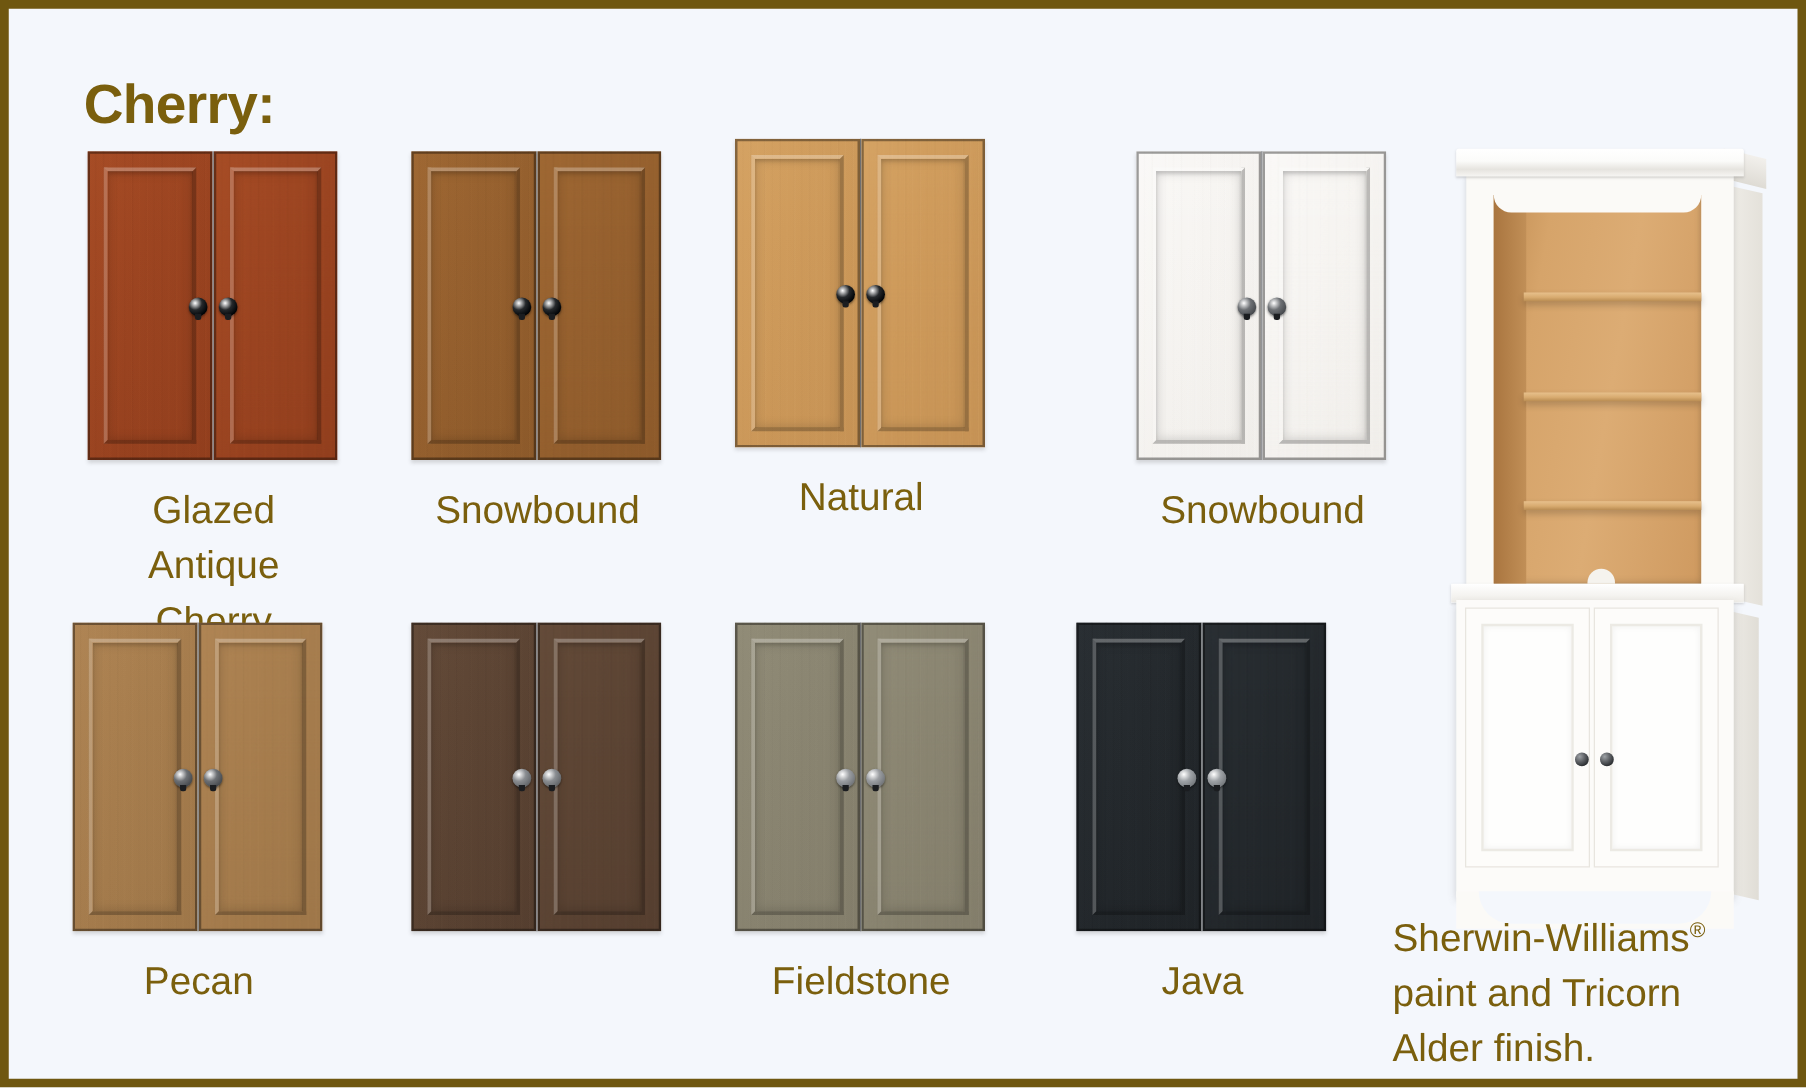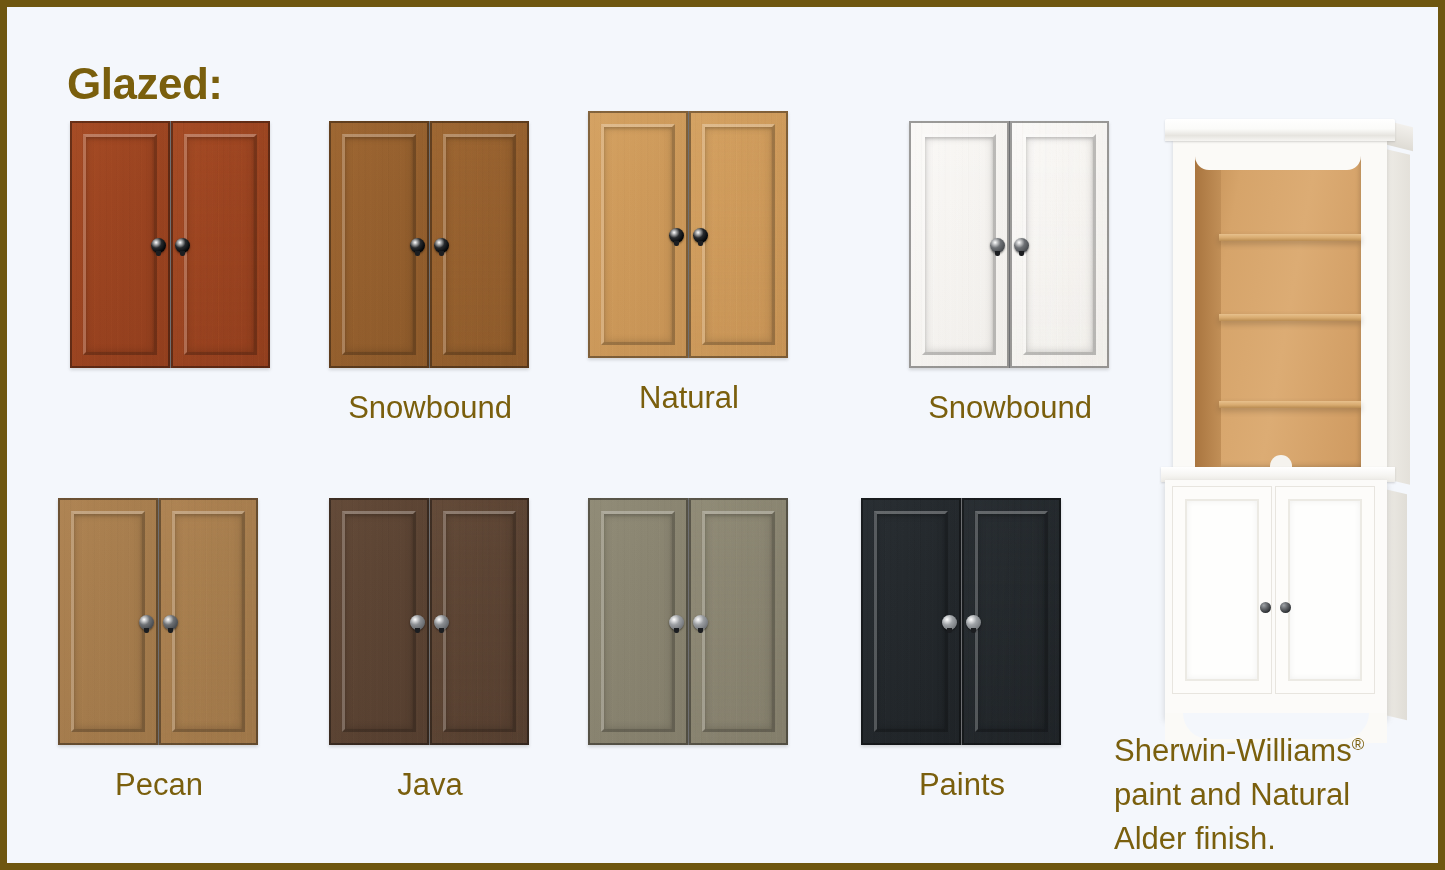--- a/index.html
+++ b/index.html
@@ -279,41 +279,45 @@
   .twotone-caption sup {
     font-size: 17px;
     vertical-align: super;
   }
 </style>
 </head>
 <body>
 
 <div class="poster">
 
-  <div class="heading heading-stains">Glazed:</div>
+  <div class="heading heading-stains">Cherry:</div>
 
   <div class="swatch pos-r1c1">
     <div class="door-pair">
       <div class="door door-left">
         <div class="door-face" style="background-image: linear-gradient(90deg, transparent 0%, rgba(180, 87, 44, 0.16) 0.9%, transparent 2.1%), linear-gradient(90deg, transparent 5.5%, rgba(125, 51, 23, 0.09) 6.4%, transparent 7.6%), linear-gradient(90deg, transparent 11%, rgba(180, 87, 44, 0.09) 11.9%, transparent 13.1%), linear-gradient(90deg, transparent 11.7%, rgba(125, 51, 23, 0.16) 12.6%, transparent 13.8%), linear-gradient(90deg, transparent 17.2%, rgba(180, 87, 44, 0.09) 18.1%, transparent 19.3%), linear-gradient(90deg, transparent 22.7%, rgba(125, 51, 23, 0.09) 23.6%, transparent 24.8%), linear-gradient(90deg, transparent 23.4%, rgba(180, 87, 44, 0.16) 24.3%, transparent 25.5%), linear-gradient(90deg, transparent 28.9%, rgba(125, 51, 23, 0.09) 29.8%, transparent 31%), linear-gradient(90deg, transparent 34.4%, rgba(180, 87, 44, 0.09) 35.3%, transparent 36.5%), linear-gradient(90deg, transparent 35.1%, rgba(125, 51, 23, 0.16) 36%, transparent 37.2%), linear-gradient(90deg, transparent 40.6%, rgba(180, 87, 44, 0.09) 41.5%, transparent 42.7%), linear-gradient(90deg, transparent 46.1%, rgba(125, 51, 23, 0.09) 47%, transparent 48.2%), linear-gradient(90deg, transparent 46.8%, rgba(180, 87, 44, 0.16) 47.7%, transparent 48.9%), linear-gradient(90deg, transparent 52.3%, rgba(125, 51, 23, 0.09) 53.2%, transparent 54.4%), linear-gradient(90deg, transparent 57.8%, rgba(180, 87, 44, 0.09) 58.7%, transparent 59.9%), linear-gradient(90deg, transparent 58.5%, rgba(125, 51, 23, 0.16) 59.4%, transparent 60.6%), linear-gradient(90deg, transparent 64%, rgba(180, 87, 44, 0.09) 64.9%, transparent 66.1%), linear-gradient(90deg, transparent 69.5%, rgba(125, 51, 23, 0.09) 70.4%, transparent 71.6%), linear-gradient(90deg, transparent 70.2%, rgba(180, 87, 44, 0.16) 71.1%, transparent 72.3%), linear-gradient(90deg, transparent 75.7%, rgba(125, 51, 23, 0.09) 76.6%, transparent 77.8%), linear-gradient(90deg, transparent 81.2%, rgba(180, 87, 44, 0.09) 82.1%, transparent 83.3%), linear-gradient(90deg, transparent 81.9%, rgba(125, 51, 23, 0.16) 82.8%, transparent 84%), linear-gradient(90deg, transparent 87.4%, rgba(180, 87, 44, 0.09) 88.3%, transparent 89.5%), linear-gradient(90deg, transparent 92.9%, rgba(125, 51, 23, 0.09) 93.8%, transparent 95%), linear-gradient(90deg, transparent 93.6%, rgba(180, 87, 44, 0.16) 94.5%, transparent 95.7%), linear-gradient(90deg, transparent 99.1%, rgba(125, 51, 23, 0.09) 100%, transparent 101.2%), linear-gradient(96deg, rgba(180, 87, 44, 0.3) 0%, rgba(157, 69, 33, 0) 38%, rgba(125, 51, 23, 0.22) 100%), linear-gradient(rgba(180, 87, 44, 0.16) 0%, rgba(157, 69, 33, 0) 30%, rgba(125, 51, 23, 0.2) 100%), linear-gradient(0deg, rgb(157, 69, 33), rgb(157, 69, 33));"></div>
         <div class="panel">
             <div class="panel-inner"></div>
           </div>
         <div class="door-edge"></div>
         <div class="knob knob-l" style="background: radial-gradient(circle at 34% 30%, rgb(255, 255, 255) 0%, rgb(38, 41, 44) 38%, rgb(0, 3, 6) 74%, rgb(0, 0, 0) 100%);"></div>
       </div>
       <div class="door door-right">
         <div class="door-face" style="background-image: linear-gradient(90deg, transparent 0%, rgba(180, 87, 44, 0.16) 0.9%, transparent 2.1%), linear-gradient(90deg, transparent 5.5%, rgba(125, 51, 23, 0.09) 6.4%, transparent 7.6%), linear-gradient(90deg, transparent 11%, rgba(180, 87, 44, 0.09) 11.9%, transparent 13.1%), linear-gradient(90deg, transparent 11.7%, rgba(125, 51, 23, 0.16) 12.6%, transparent 13.8%), linear-gradient(90deg, transparent 17.2%, rgba(180, 87, 44, 0.09) 18.1%, transparent 19.3%), linear-gradient(90deg, transparent 22.7%, rgba(125, 51, 23, 0.09) 23.6%, transparent 24.8%), linear-gradient(90deg, transparent 23.4%, rgba(180, 87, 44, 0.16) 24.3%, transparent 25.5%), linear-gradient(90deg, transparent 28.9%, rgba(125, 51, 23, 0.09) 29.8%, transparent 31%), linear-gradient(90deg, transparent 34.4%, rgba(180, 87, 44, 0.09) 35.3%, transparent 36.5%), linear-gradient(90deg, transparent 35.1%, rgba(125, 51, 23, 0.16) 36%, transparent 37.2%), linear-gradient(90deg, transparent 40.6%, rgba(180, 87, 44, 0.09) 41.5%, transparent 42.7%), linear-gradient(90deg, transparent 46.1%, rgba(125, 51, 23, 0.09) 47%, transparent 48.2%), linear-gradient(90deg, transparent 46.8%, rgba(180, 87, 44, 0.16) 47.7%, transparent 48.9%), linear-gradient(90deg, transparent 52.3%, rgba(125, 51, 23, 0.09) 53.2%, transparent 54.4%), linear-gradient(90deg, transparent 57.8%, rgba(180, 87, 44, 0.09) 58.7%, transparent 59.9%), linear-gradient(90deg, transparent 58.5%, rgba(125, 51, 23, 0.16) 59.4%, transparent 60.6%), linear-gradient(90deg, transparent 64%, rgba(180, 87, 44, 0.09) 64.9%, transparent 66.1%), linear-gradient(90deg, transparent 69.5%, rgba(125, 51, 23, 0.09) 70.4%, transparent 71.6%), linear-gradient(90deg, transparent 70.2%, rgba(180, 87, 44, 0.16) 71.1%, transparent 72.3%), linear-gradient(90deg, transparent 75.7%, rgba(125, 51, 23, 0.09) 76.6%, transparent 77.8%), linear-gradient(90deg, transparent 81.2%, rgba(180, 87, 44, 0.09) 82.1%, transparent 83.3%), linear-gradient(90deg, transparent 81.9%, rgba(125, 51, 23, 0.16) 82.8%, transparent 84%), linear-gradient(90deg, transparent 87.4%, rgba(180, 87, 44, 0.09) 88.3%, transparent 89.5%), linear-gradient(90deg, transparent 92.9%, rgba(125, 51, 23, 0.09) 93.8%, transparent 95%), linear-gradient(90deg, transparent 93.6%, rgba(180, 87, 44, 0.16) 94.5%, transparent 95.7%), linear-gradient(90deg, transparent 99.1%, rgba(125, 51, 23, 0.09) 100%, transparent 101.2%), linear-gradient(96deg, rgba(180, 87, 44, 0.3) 0%, rgba(157, 69, 33, 0) 38%, rgba(125, 51, 23, 0.22) 100%), linear-gradient(rgba(180, 87, 44, 0.16) 0%, rgba(157, 69, 33, 0) 30%, rgba(125, 51, 23, 0.2) 100%), linear-gradient(0deg, rgb(157, 69, 33), rgb(157, 69, 33));"></div>
         <div class="panel">
             <div class="panel-inner"></div>
           </div>
         <div class="door-edge"></div>
         <div class="knob knob-r" style="background: radial-gradient(circle at 34% 30%, rgb(255, 255, 255) 0%, rgb(38, 41, 44) 38%, rgb(0, 3, 6) 74%, rgb(0, 0, 0) 100%);"></div>
       </div>
     </div>
+    <div class="swatch-label">
+      <div>Glazed</div>
+      <div>Antique Cherry</div>
+    </div>
   </div>
 
   <div class="swatch pos-r1c2">
     <div class="door-pair">
       <div class="door door-left">
         <div class="door-face" style="background-image: linear-gradient(90deg, transparent 0%, rgba(169, 113, 56, 0.16) 0.9%, transparent 2.1%), linear-gradient(90deg, transparent 5.5%, rgba(122, 77, 34, 0.09) 6.4%, transparent 7.6%), linear-gradient(90deg, transparent 11%, rgba(169, 113, 56, 0.09) 11.9%, transparent 13.1%), linear-gradient(90deg, transparent 11.7%, rgba(122, 77, 34, 0.16) 12.6%, transparent 13.8%), linear-gradient(90deg, transparent 17.2%, rgba(169, 113, 56, 0.09) 18.1%, transparent 19.3%), linear-gradient(90deg, transparent 22.7%, rgba(122, 77, 34, 0.09) 23.6%, transparent 24.8%), linear-gradient(90deg, transparent 23.4%, rgba(169, 113, 56, 0.16) 24.3%, transparent 25.5%), linear-gradient(90deg, transparent 28.9%, rgba(122, 77, 34, 0.09) 29.8%, transparent 31%), linear-gradient(90deg, transparent 34.4%, rgba(169, 113, 56, 0.09) 35.3%, transparent 36.5%), linear-gradient(90deg, transparent 35.1%, rgba(122, 77, 34, 0.16) 36%, transparent 37.2%), linear-gradient(90deg, transparent 40.6%, rgba(169, 113, 56, 0.09) 41.5%, transparent 42.7%), linear-gradient(90deg, transparent 46.1%, rgba(122, 77, 34, 0.09) 47%, transparent 48.2%), linear-gradient(90deg, transparent 46.8%, rgba(169, 113, 56, 0.16) 47.7%, transparent 48.9%), linear-gradient(90deg, transparent 52.3%, rgba(122, 77, 34, 0.09) 53.2%, transparent 54.4%), linear-gradient(90deg, transparent 57.8%, rgba(169, 113, 56, 0.09) 58.7%, transparent 59.9%), linear-gradient(90deg, transparent 58.5%, rgba(122, 77, 34, 0.16) 59.4%, transparent 60.6%), linear-gradient(90deg, transparent 64%, rgba(169, 113, 56, 0.09) 64.9%, transparent 66.1%), linear-gradient(90deg, transparent 69.5%, rgba(122, 77, 34, 0.09) 70.4%, transparent 71.6%), linear-gradient(90deg, transparent 70.2%, rgba(169, 113, 56, 0.16) 71.1%, transparent 72.3%), linear-gradient(90deg, transparent 75.7%, rgba(122, 77, 34, 0.09) 76.6%, transparent 77.8%), linear-gradient(90deg, transparent 81.2%, rgba(169, 113, 56, 0.09) 82.1%, transparent 83.3%), linear-gradient(90deg, transparent 81.9%, rgba(122, 77, 34, 0.16) 82.8%, transparent 84%), linear-gradient(90deg, transparent 87.4%, rgba(169, 113, 56, 0.09) 88.3%, transparent 89.5%), linear-gradient(90deg, transparent 92.9%, rgba(122, 77, 34, 0.09) 93.8%, transparent 95%), linear-gradient(90deg, transparent 93.6%, rgba(169, 113, 56, 0.16) 94.5%, transparent 95.7%), linear-gradient(90deg, transparent 99.1%, rgba(122, 77, 34, 0.09) 100%, transparent 101.2%), linear-gradient(96deg, rgba(169, 113, 56, 0.3) 0%, rgba(151, 97, 47, 0) 38%, rgba(122, 77, 34, 0.22) 100%), linear-gradient(rgba(169, 113, 56, 0.16) 0%, rgba(151, 97, 47, 0) 30%, rgba(122, 77, 34, 0.2) 100%), linear-gradient(0deg, rgb(151, 97, 47), rgb(151, 97, 47));"></div>
         <div class="panel">
             <div class="panel-inner"></div>
           </div>
         <div class="door-edge"></div>
@@ -417,67 +421,67 @@
       </div>
       <div class="door door-right">
         <div class="door-face" style="background-image: linear-gradient(90deg, transparent 0%, rgba(110, 84, 65, 0.16) 0.9%, transparent 2.1%), linear-gradient(90deg, transparent 5.5%, rgba(71, 51, 39, 0.09) 6.4%, transparent 7.6%), linear-gradient(90deg, transparent 11%, rgba(110, 84, 65, 0.09) 11.9%, transparent 13.1%), linear-gradient(90deg, transparent 11.7%, rgba(71, 51, 39, 0.16) 12.6%, transparent 13.8%), linear-gradient(90deg, transparent 17.2%, rgba(110, 84, 65, 0.09) 18.1%, transparent 19.3%), linear-gradient(90deg, transparent 22.7%, rgba(71, 51, 39, 0.09) 23.6%, transparent 24.8%), linear-gradient(90deg, transparent 23.4%, rgba(110, 84, 65, 0.16) 24.3%, transparent 25.5%), linear-gradient(90deg, transparent 28.9%, rgba(71, 51, 39, 0.09) 29.8%, transparent 31%), linear-gradient(90deg, transparent 34.4%, rgba(110, 84, 65, 0.09) 35.3%, transparent 36.5%), linear-gradient(90deg, transparent 35.1%, rgba(71, 51, 39, 0.16) 36%, transparent 37.2%), linear-gradient(90deg, transparent 40.6%, rgba(110, 84, 65, 0.09) 41.5%, transparent 42.7%), linear-gradient(90deg, transparent 46.1%, rgba(71, 51, 39, 0.09) 47%, transparent 48.2%), linear-gradient(90deg, transparent 46.8%, rgba(110, 84, 65, 0.16) 47.7%, transparent 48.9%), linear-gradient(90deg, transparent 52.3%, rgba(71, 51, 39, 0.09) 53.2%, transparent 54.4%), linear-gradient(90deg, transparent 57.8%, rgba(110, 84, 65, 0.09) 58.7%, transparent 59.9%), linear-gradient(90deg, transparent 58.5%, rgba(71, 51, 39, 0.16) 59.4%, transparent 60.6%), linear-gradient(90deg, transparent 64%, rgba(110, 84, 65, 0.09) 64.9%, transparent 66.1%), linear-gradient(90deg, transparent 69.5%, rgba(71, 51, 39, 0.09) 70.4%, transparent 71.6%), linear-gradient(90deg, transparent 70.2%, rgba(110, 84, 65, 0.16) 71.1%, transparent 72.3%), linear-gradient(90deg, transparent 75.7%, rgba(71, 51, 39, 0.09) 76.6%, transparent 77.8%), linear-gradient(90deg, transparent 81.2%, rgba(110, 84, 65, 0.09) 82.1%, transparent 83.3%), linear-gradient(90deg, transparent 81.9%, rgba(71, 51, 39, 0.16) 82.8%, transparent 84%), linear-gradient(90deg, transparent 87.4%, rgba(110, 84, 65, 0.09) 88.3%, transparent 89.5%), linear-gradient(90deg, transparent 92.9%, rgba(71, 51, 39, 0.09) 93.8%, transparent 95%), linear-gradient(90deg, transparent 93.6%, rgba(110, 84, 65, 0.16) 94.5%, transparent 95.7%), linear-gradient(90deg, transparent 99.1%, rgba(71, 51, 39, 0.09) 100%, transparent 101.2%), linear-gradient(96deg, rgba(110, 84, 65, 0.3) 0%, rgba(93, 69, 52, 0) 38%, rgba(71, 51, 39, 0.22) 100%), linear-gradient(rgba(110, 84, 65, 0.16) 0%, rgba(93, 69, 52, 0) 30%, rgba(71, 51, 39, 0.2) 100%), linear-gradient(0deg, rgb(93, 69, 52), rgb(93, 69, 52));"></div>
         <div class="panel">
             <div class="panel-inner"></div>
           </div>
         <div class="door-edge"></div>
         <div class="knob knob-r" style="background: radial-gradient(circle at 34% 30%, rgb(255, 255, 255) 0%, rgb(138, 141, 145) 38%, rgb(100, 103, 107) 74%, rgb(76, 79, 83) 100%);"></div>
       </div>
     </div>
+  </div>
+
+  <div class="swatch pos-r2c3">
+    <div class="door-pair">
+      <div class="door door-left">
+        <div class="door-face" style="background-image: linear-gradient(90deg, transparent 0%, rgba(154, 149, 128, 0.16) 0.9%, transparent 2.1%), linear-gradient(90deg, transparent 5.5%, rgba(117, 111, 94, 0.09) 6.4%, transparent 7.6%), linear-gradient(90deg, transparent 11%, rgba(154, 149, 128, 0.09) 11.9%, transparent 13.1%), linear-gradient(90deg, transparent 11.7%, rgba(117, 111, 94, 0.16) 12.6%, transparent 13.8%), linear-gradient(90deg, transparent 17.2%, rgba(154, 149, 128, 0.09) 18.1%, transparent 19.3%), linear-gradient(90deg, transparent 22.7%, rgba(117, 111, 94, 0.09) 23.6%, transparent 24.8%), linear-gradient(90deg, transparent 23.4%, rgba(154, 149, 128, 0.16) 24.3%, transparent 25.5%), linear-gradient(90deg, transparent 28.9%, rgba(117, 111, 94, 0.09) 29.8%, transparent 31%), linear-gradient(90deg, transparent 34.4%, rgba(154, 149, 128, 0.09) 35.3%, transparent 36.5%), linear-gradient(90deg, transparent 35.1%, rgba(117, 111, 94, 0.16) 36%, transparent 37.2%), linear-gradient(90deg, transparent 40.6%, rgba(154, 149, 128, 0.09) 41.5%, transparent 42.7%), linear-gradient(90deg, transparent 46.1%, rgba(117, 111, 94, 0.09) 47%, transparent 48.2%), linear-gradient(90deg, transparent 46.8%, rgba(154, 149, 128, 0.16) 47.7%, transparent 48.9%), linear-gradient(90deg, transparent 52.3%, rgba(117, 111, 94, 0.09) 53.2%, transparent 54.4%), linear-gradient(90deg, transparent 57.8%, rgba(154, 149, 128, 0.09) 58.7%, transparent 59.9%), linear-gradient(90deg, transparent 58.5%, rgba(117, 111, 94, 0.16) 59.4%, transparent 60.6%), linear-gradient(90deg, transparent 64%, rgba(154, 149, 128, 0.09) 64.9%, transparent 66.1%), linear-gradient(90deg, transparent 69.5%, rgba(117, 111, 94, 0.09) 70.4%, transparent 71.6%), linear-gradient(90deg, transparent 70.2%, rgba(154, 149, 128, 0.16) 71.1%, transparent 72.3%), linear-gradient(90deg, transparent 75.7%, rgba(117, 111, 94, 0.09) 76.6%, transparent 77.8%), linear-gradient(90deg, transparent 81.2%, rgba(154, 149, 128, 0.09) 82.1%, transparent 83.3%), linear-gradient(90deg, transparent 81.9%, rgba(117, 111, 94, 0.16) 82.8%, transparent 84%), linear-gradient(90deg, transparent 87.4%, rgba(154, 149, 128, 0.09) 88.3%, transparent 89.5%), linear-gradient(90deg, transparent 92.9%, rgba(117, 111, 94, 0.09) 93.8%, transparent 95%), linear-gradient(90deg, transparent 93.6%, rgba(154, 149, 128, 0.16) 94.5%, transparent 95.7%), linear-gradient(90deg, transparent 99.1%, rgba(117, 111, 94, 0.09) 100%, transparent 101.2%), linear-gradient(96deg, rgba(154, 149, 128, 0.3) 0%, rgba(139, 134, 114, 0) 38%, rgba(117, 111, 94, 0.22) 100%), linear-gradient(rgba(154, 149, 128, 0.16) 0%, rgba(139, 134, 114, 0) 30%, rgba(117, 111, 94, 0.2) 100%), linear-gradient(0deg, rgb(139, 134, 114), rgb(139, 134, 114));"></div>
+        <div class="panel">
+            <div class="panel-inner"></div>
+          </div>
+        <div class="door-edge"></div>
+        <div class="knob knob-l" style="background: radial-gradient(circle at 34% 30%, rgb(255, 255, 255) 0%, rgb(154, 157, 161) 38%, rgb(116, 119, 123) 74%, rgb(92, 95, 99) 100%);"></div>
+      </div>
+      <div class="door door-right">
+        <div class="door-face" style="background-image: linear-gradient(90deg, transparent 0%, rgba(154, 149, 128, 0.16) 0.9%, transparent 2.1%), linear-gradient(90deg, transparent 5.5%, rgba(117, 111, 94, 0.09) 6.4%, transparent 7.6%), linear-gradient(90deg, transparent 11%, rgba(154, 149, 128, 0.09) 11.9%, transparent 13.1%), linear-gradient(90deg, transparent 11.7%, rgba(117, 111, 94, 0.16) 12.6%, transparent 13.8%), linear-gradient(90deg, transparent 17.2%, rgba(154, 149, 128, 0.09) 18.1%, transparent 19.3%), linear-gradient(90deg, transparent 22.7%, rgba(117, 111, 94, 0.09) 23.6%, transparent 24.8%), linear-gradient(90deg, transparent 23.4%, rgba(154, 149, 128, 0.16) 24.3%, transparent 25.5%), linear-gradient(90deg, transparent 28.9%, rgba(117, 111, 94, 0.09) 29.8%, transparent 31%), linear-gradient(90deg, transparent 34.4%, rgba(154, 149, 128, 0.09) 35.3%, transparent 36.5%), linear-gradient(90deg, transparent 35.1%, rgba(117, 111, 94, 0.16) 36%, transparent 37.2%), linear-gradient(90deg, transparent 40.6%, rgba(154, 149, 128, 0.09) 41.5%, transparent 42.7%), linear-gradient(90deg, transparent 46.1%, rgba(117, 111, 94, 0.09) 47%, transparent 48.2%), linear-gradient(90deg, transparent 46.8%, rgba(154, 149, 128, 0.16) 47.7%, transparent 48.9%), linear-gradient(90deg, transparent 52.3%, rgba(117, 111, 94, 0.09) 53.2%, transparent 54.4%), linear-gradient(90deg, transparent 57.8%, rgba(154, 149, 128, 0.09) 58.7%, transparent 59.9%), linear-gradient(90deg, transparent 58.5%, rgba(117, 111, 94, 0.16) 59.4%, transparent 60.6%), linear-gradient(90deg, transparent 64%, rgba(154, 149, 128, 0.09) 64.9%, transparent 66.1%), linear-gradient(90deg, transparent 69.5%, rgba(117, 111, 94, 0.09) 70.4%, transparent 71.6%), linear-gradient(90deg, transparent 70.2%, rgba(154, 149, 128, 0.16) 71.1%, transparent 72.3%), linear-gradient(90deg, transparent 75.7%, rgba(117, 111, 94, 0.09) 76.6%, transparent 77.8%), linear-gradient(90deg, transparent 81.2%, rgba(154, 149, 128, 0.09) 82.1%, transparent 83.3%), linear-gradient(90deg, transparent 81.9%, rgba(117, 111, 94, 0.16) 82.8%, transparent 84%), linear-gradient(90deg, transparent 87.4%, rgba(154, 149, 128, 0.09) 88.3%, transparent 89.5%), linear-gradient(90deg, transparent 92.9%, rgba(117, 111, 94, 0.09) 93.8%, transparent 95%), linear-gradient(90deg, transparent 93.6%, rgba(154, 149, 128, 0.16) 94.5%, transparent 95.7%), linear-gradient(90deg, transparent 99.1%, rgba(117, 111, 94, 0.09) 100%, transparent 101.2%), linear-gradient(96deg, rgba(154, 149, 128, 0.3) 0%, rgba(139, 134, 114, 0) 38%, rgba(117, 111, 94, 0.22) 100%), linear-gradient(rgba(154, 149, 128, 0.16) 0%, rgba(139, 134, 114, 0) 30%, rgba(117, 111, 94, 0.2) 100%), linear-gradient(0deg, rgb(139, 134, 114), rgb(139, 134, 114));"></div>
+        <div class="panel">
+            <div class="panel-inner"></div>
+          </div>
+        <div class="door-edge"></div>
+        <div class="knob knob-r" style="background: radial-gradient(circle at 34% 30%, rgb(255, 255, 255) 0%, rgb(154, 157, 161) 38%, rgb(116, 119, 123) 74%, rgb(92, 95, 99) 100%);"></div>
+      </div>
+    </div>
+    <div class="swatch-label">
+      <div>Fieldstone</div>
+    </div>
+  </div>
+
+  <div class="swatch pos-r2c4">
+    <div class="door-pair">
+      <div class="door door-left">
+        <div class="door-face" style="background-image: linear-gradient(90deg, transparent 0%, rgba(48, 54, 59, 0.16) 0.9%, transparent 2.1%), linear-gradient(90deg, transparent 5.5%, rgba(21, 24, 27, 0.09) 6.4%, transparent 7.6%), linear-gradient(90deg, transparent 11%, rgba(48, 54, 59, 0.09) 11.9%, transparent 13.1%), linear-gradient(90deg, transparent 11.7%, rgba(21, 24, 27, 0.16) 12.6%, transparent 13.8%), linear-gradient(90deg, transparent 17.2%, rgba(48, 54, 59, 0.09) 18.1%, transparent 19.3%), linear-gradient(90deg, transparent 22.7%, rgba(21, 24, 27, 0.09) 23.6%, transparent 24.8%), linear-gradient(90deg, transparent 23.4%, rgba(48, 54, 59, 0.16) 24.3%, transparent 25.5%), linear-gradient(90deg, transparent 28.9%, rgba(21, 24, 27, 0.09) 29.8%, transparent 31%), linear-gradient(90deg, transparent 34.4%, rgba(48, 54, 59, 0.09) 35.3%, transparent 36.5%), linear-gradient(90deg, transparent 35.1%, rgba(21, 24, 27, 0.16) 36%, transparent 37.2%), linear-gradient(90deg, transparent 40.6%, rgba(48, 54, 59, 0.09) 41.5%, transparent 42.7%), linear-gradient(90deg, transparent 46.1%, rgba(21, 24, 27, 0.09) 47%, transparent 48.2%), linear-gradient(90deg, transparent 46.8%, rgba(48, 54, 59, 0.16) 47.7%, transparent 48.9%), linear-gradient(90deg, transparent 52.3%, rgba(21, 24, 27, 0.09) 53.2%, transparent 54.4%), linear-gradient(90deg, transparent 57.8%, rgba(48, 54, 59, 0.09) 58.7%, transparent 59.9%), linear-gradient(90deg, transparent 58.5%, rgba(21, 24, 27, 0.16) 59.4%, transparent 60.6%), linear-gradient(90deg, transparent 64%, rgba(48, 54, 59, 0.09) 64.9%, transparent 66.1%), linear-gradient(90deg, transparent 69.5%, rgba(21, 24, 27, 0.09) 70.4%, transparent 71.6%), linear-gradient(90deg, transparent 70.2%, rgba(48, 54, 59, 0.16) 71.1%, transparent 72.3%), linear-gradient(90deg, transparent 75.7%, rgba(21, 24, 27, 0.09) 76.6%, transparent 77.8%), linear-gradient(90deg, transparent 81.2%, rgba(48, 54, 59, 0.09) 82.1%, transparent 83.3%), linear-gradient(90deg, transparent 81.9%, rgba(21, 24, 27, 0.16) 82.8%, transparent 84%), linear-gradient(90deg, transparent 87.4%, rgba(48, 54, 59, 0.09) 88.3%, transparent 89.5%), linear-gradient(90deg, transparent 92.9%, rgba(21, 24, 27, 0.09) 93.8%, transparent 95%), linear-gradient(90deg, transparent 93.6%, rgba(48, 54, 59, 0.16) 94.5%, transparent 95.7%), linear-gradient(90deg, transparent 99.1%, rgba(21, 24, 27, 0.09) 100%, transparent 101.2%), linear-gradient(96deg, rgba(48, 54, 59, 0.3) 0%, rgba(37, 42, 46, 0) 38%, rgba(21, 24, 27, 0.22) 100%), linear-gradient(rgba(48, 54, 59, 0.16) 0%, rgba(37, 42, 46, 0) 30%, rgba(21, 24, 27, 0.2) 100%), linear-gradient(0deg, rgb(37, 42, 46), rgb(37, 42, 46));"></div>
+        <div class="panel">
+            <div class="panel-inner"></div>
+          </div>
+        <div class="door-edge"></div>
+        <div class="knob knob-l" style="background: radial-gradient(circle at 34% 30%, rgb(255, 255, 255) 0%, rgb(158, 162, 166) 38%, rgb(120, 124, 128) 74%, rgb(96, 100, 104) 100%);"></div>
+      </div>
+      <div class="door door-right">
+        <div class="door-face" style="background-image: linear-gradient(90deg, transparent 0%, rgba(48, 54, 59, 0.16) 0.9%, transparent 2.1%), linear-gradient(90deg, transparent 5.5%, rgba(21, 24, 27, 0.09) 6.4%, transparent 7.6%), linear-gradient(90deg, transparent 11%, rgba(48, 54, 59, 0.09) 11.9%, transparent 13.1%), linear-gradient(90deg, transparent 11.7%, rgba(21, 24, 27, 0.16) 12.6%, transparent 13.8%), linear-gradient(90deg, transparent 17.2%, rgba(48, 54, 59, 0.09) 18.1%, transparent 19.3%), linear-gradient(90deg, transparent 22.7%, rgba(21, 24, 27, 0.09) 23.6%, transparent 24.8%), linear-gradient(90deg, transparent 23.4%, rgba(48, 54, 59, 0.16) 24.3%, transparent 25.5%), linear-gradient(90deg, transparent 28.9%, rgba(21, 24, 27, 0.09) 29.8%, transparent 31%), linear-gradient(90deg, transparent 34.4%, rgba(48, 54, 59, 0.09) 35.3%, transparent 36.5%), linear-gradient(90deg, transparent 35.1%, rgba(21, 24, 27, 0.16) 36%, transparent 37.2%), linear-gradient(90deg, transparent 40.6%, rgba(48, 54, 59, 0.09) 41.5%, transparent 42.7%), linear-gradient(90deg, transparent 46.1%, rgba(21, 24, 27, 0.09) 47%, transparent 48.2%), linear-gradient(90deg, transparent 46.8%, rgba(48, 54, 59, 0.16) 47.7%, transparent 48.9%), linear-gradient(90deg, transparent 52.3%, rgba(21, 24, 27, 0.09) 53.2%, transparent 54.4%), linear-gradient(90deg, transparent 57.8%, rgba(48, 54, 59, 0.09) 58.7%, transparent 59.9%), linear-gradient(90deg, transparent 58.5%, rgba(21, 24, 27, 0.16) 59.4%, transparent 60.6%), linear-gradient(90deg, transparent 64%, rgba(48, 54, 59, 0.09) 64.9%, transparent 66.1%), linear-gradient(90deg, transparent 69.5%, rgba(21, 24, 27, 0.09) 70.4%, transparent 71.6%), linear-gradient(90deg, transparent 70.2%, rgba(48, 54, 59, 0.16) 71.1%, transparent 72.3%), linear-gradient(90deg, transparent 75.7%, rgba(21, 24, 27, 0.09) 76.6%, transparent 77.8%), linear-gradient(90deg, transparent 81.2%, rgba(48, 54, 59, 0.09) 82.1%, transparent 83.3%), linear-gradient(90deg, transparent 81.9%, rgba(21, 24, 27, 0.16) 82.8%, transparent 84%), linear-gradient(90deg, transparent 87.4%, rgba(48, 54, 59, 0.09) 88.3%, transparent 89.5%), linear-gradient(90deg, transparent 92.9%, rgba(21, 24, 27, 0.09) 93.8%, transparent 95%), linear-gradient(90deg, transparent 93.6%, rgba(48, 54, 59, 0.16) 94.5%, transparent 95.7%), linear-gradient(90deg, transparent 99.1%, rgba(21, 24, 27, 0.09) 100%, transparent 101.2%), linear-gradient(96deg, rgba(48, 54, 59, 0.3) 0%, rgba(37, 42, 46, 0) 38%, rgba(21, 24, 27, 0.22) 100%), linear-gradient(rgba(48, 54, 59, 0.16) 0%, rgba(37, 42, 46, 0) 30%, rgba(21, 24, 27, 0.2) 100%), linear-gradient(0deg, rgb(37, 42, 46), rgb(37, 42, 46));"></div>
+        <div class="panel">
+            <div class="panel-inner"></div>
+          </div>
+        <div class="door-edge"></div>
+        <div class="knob knob-r" style="background: radial-gradient(circle at 34% 30%, rgb(255, 255, 255) 0%, rgb(158, 162, 166) 38%, rgb(120, 124, 128) 74%, rgb(96, 100, 104) 100%);"></div>
+      </div>
+    </div>
     <div class="swatch-label">
       <div>Java</div>
-    </div>
-  </div>
-
-  <div class="swatch pos-r2c3">
-    <div class="door-pair">
-      <div class="door door-left">
-        <div class="door-face" style="background-image: linear-gradient(90deg, transparent 0%, rgba(154, 149, 128, 0.16) 0.9%, transparent 2.1%), linear-gradient(90deg, transparent 5.5%, rgba(117, 111, 94, 0.09) 6.4%, transparent 7.6%), linear-gradient(90deg, transparent 11%, rgba(154, 149, 128, 0.09) 11.9%, transparent 13.1%), linear-gradient(90deg, transparent 11.7%, rgba(117, 111, 94, 0.16) 12.6%, transparent 13.8%), linear-gradient(90deg, transparent 17.2%, rgba(154, 149, 128, 0.09) 18.1%, transparent 19.3%), linear-gradient(90deg, transparent 22.7%, rgba(117, 111, 94, 0.09) 23.6%, transparent 24.8%), linear-gradient(90deg, transparent 23.4%, rgba(154, 149, 128, 0.16) 24.3%, transparent 25.5%), linear-gradient(90deg, transparent 28.9%, rgba(117, 111, 94, 0.09) 29.8%, transparent 31%), linear-gradient(90deg, transparent 34.4%, rgba(154, 149, 128, 0.09) 35.3%, transparent 36.5%), linear-gradient(90deg, transparent 35.1%, rgba(117, 111, 94, 0.16) 36%, transparent 37.2%), linear-gradient(90deg, transparent 40.6%, rgba(154, 149, 128, 0.09) 41.5%, transparent 42.7%), linear-gradient(90deg, transparent 46.1%, rgba(117, 111, 94, 0.09) 47%, transparent 48.2%), linear-gradient(90deg, transparent 46.8%, rgba(154, 149, 128, 0.16) 47.7%, transparent 48.9%), linear-gradient(90deg, transparent 52.3%, rgba(117, 111, 94, 0.09) 53.2%, transparent 54.4%), linear-gradient(90deg, transparent 57.8%, rgba(154, 149, 128, 0.09) 58.7%, transparent 59.9%), linear-gradient(90deg, transparent 58.5%, rgba(117, 111, 94, 0.16) 59.4%, transparent 60.6%), linear-gradient(90deg, transparent 64%, rgba(154, 149, 128, 0.09) 64.9%, transparent 66.1%), linear-gradient(90deg, transparent 69.5%, rgba(117, 111, 94, 0.09) 70.4%, transparent 71.6%), linear-gradient(90deg, transparent 70.2%, rgba(154, 149, 128, 0.16) 71.1%, transparent 72.3%), linear-gradient(90deg, transparent 75.7%, rgba(117, 111, 94, 0.09) 76.6%, transparent 77.8%), linear-gradient(90deg, transparent 81.2%, rgba(154, 149, 128, 0.09) 82.1%, transparent 83.3%), linear-gradient(90deg, transparent 81.9%, rgba(117, 111, 94, 0.16) 82.8%, transparent 84%), linear-gradient(90deg, transparent 87.4%, rgba(154, 149, 128, 0.09) 88.3%, transparent 89.5%), linear-gradient(90deg, transparent 92.9%, rgba(117, 111, 94, 0.09) 93.8%, transparent 95%), linear-gradient(90deg, transparent 93.6%, rgba(154, 149, 128, 0.16) 94.5%, transparent 95.7%), linear-gradient(90deg, transparent 99.1%, rgba(117, 111, 94, 0.09) 100%, transparent 101.2%), linear-gradient(96deg, rgba(154, 149, 128, 0.3) 0%, rgba(139, 134, 114, 0) 38%, rgba(117, 111, 94, 0.22) 100%), linear-gradient(rgba(154, 149, 128, 0.16) 0%, rgba(139, 134, 114, 0) 30%, rgba(117, 111, 94, 0.2) 100%), linear-gradient(0deg, rgb(139, 134, 114), rgb(139, 134, 114));"></div>
-        <div class="panel">
-            <div class="panel-inner"></div>
-          </div>
-        <div class="door-edge"></div>
-        <div class="knob knob-l" style="background: radial-gradient(circle at 34% 30%, rgb(255, 255, 255) 0%, rgb(154, 157, 161) 38%, rgb(116, 119, 123) 74%, rgb(92, 95, 99) 100%);"></div>
-      </div>
-      <div class="door door-right">
-        <div class="door-face" style="background-image: linear-gradient(90deg, transparent 0%, rgba(154, 149, 128, 0.16) 0.9%, transparent 2.1%), linear-gradient(90deg, transparent 5.5%, rgba(117, 111, 94, 0.09) 6.4%, transparent 7.6%), linear-gradient(90deg, transparent 11%, rgba(154, 149, 128, 0.09) 11.9%, transparent 13.1%), linear-gradient(90deg, transparent 11.7%, rgba(117, 111, 94, 0.16) 12.6%, transparent 13.8%), linear-gradient(90deg, transparent 17.2%, rgba(154, 149, 128, 0.09) 18.1%, transparent 19.3%), linear-gradient(90deg, transparent 22.7%, rgba(117, 111, 94, 0.09) 23.6%, transparent 24.8%), linear-gradient(90deg, transparent 23.4%, rgba(154, 149, 128, 0.16) 24.3%, transparent 25.5%), linear-gradient(90deg, transparent 28.9%, rgba(117, 111, 94, 0.09) 29.8%, transparent 31%), linear-gradient(90deg, transparent 34.4%, rgba(154, 149, 128, 0.09) 35.3%, transparent 36.5%), linear-gradient(90deg, transparent 35.1%, rgba(117, 111, 94, 0.16) 36%, transparent 37.2%), linear-gradient(90deg, transparent 40.6%, rgba(154, 149, 128, 0.09) 41.5%, transparent 42.7%), linear-gradient(90deg, transparent 46.1%, rgba(117, 111, 94, 0.09) 47%, transparent 48.2%), linear-gradient(90deg, transparent 46.8%, rgba(154, 149, 128, 0.16) 47.7%, transparent 48.9%), linear-gradient(90deg, transparent 52.3%, rgba(117, 111, 94, 0.09) 53.2%, transparent 54.4%), linear-gradient(90deg, transparent 57.8%, rgba(154, 149, 128, 0.09) 58.7%, transparent 59.9%), linear-gradient(90deg, transparent 58.5%, rgba(117, 111, 94, 0.16) 59.4%, transparent 60.6%), linear-gradient(90deg, transparent 64%, rgba(154, 149, 128, 0.09) 64.9%, transparent 66.1%), linear-gradient(90deg, transparent 69.5%, rgba(117, 111, 94, 0.09) 70.4%, transparent 71.6%), linear-gradient(90deg, transparent 70.2%, rgba(154, 149, 128, 0.16) 71.1%, transparent 72.3%), linear-gradient(90deg, transparent 75.7%, rgba(117, 111, 94, 0.09) 76.6%, transparent 77.8%), linear-gradient(90deg, transparent 81.2%, rgba(154, 149, 128, 0.09) 82.1%, transparent 83.3%), linear-gradient(90deg, transparent 81.9%, rgba(117, 111, 94, 0.16) 82.8%, transparent 84%), linear-gradient(90deg, transparent 87.4%, rgba(154, 149, 128, 0.09) 88.3%, transparent 89.5%), linear-gradient(90deg, transparent 92.9%, rgba(117, 111, 94, 0.09) 93.8%, transparent 95%), linear-gradient(90deg, transparent 93.6%, rgba(154, 149, 128, 0.16) 94.5%, transparent 95.7%), linear-gradient(90deg, transparent 99.1%, rgba(117, 111, 94, 0.09) 100%, transparent 101.2%), linear-gradient(96deg, rgba(154, 149, 128, 0.3) 0%, rgba(139, 134, 114, 0) 38%, rgba(117, 111, 94, 0.22) 100%), linear-gradient(rgba(154, 149, 128, 0.16) 0%, rgba(139, 134, 114, 0) 30%, rgba(117, 111, 94, 0.2) 100%), linear-gradient(0deg, rgb(139, 134, 114), rgb(139, 134, 114));"></div>
-        <div class="panel">
-            <div class="panel-inner"></div>
-          </div>
-        <div class="door-edge"></div>
-        <div class="knob knob-r" style="background: radial-gradient(circle at 34% 30%, rgb(255, 255, 255) 0%, rgb(154, 157, 161) 38%, rgb(116, 119, 123) 74%, rgb(92, 95, 99) 100%);"></div>
-      </div>
-    </div>
-  </div>
-
-  <div class="swatch pos-r2c4">
-    <div class="door-pair">
-      <div class="door door-left">
-        <div class="door-face" style="background-image: linear-gradient(90deg, transparent 0%, rgba(48, 54, 59, 0.16) 0.9%, transparent 2.1%), linear-gradient(90deg, transparent 5.5%, rgba(21, 24, 27, 0.09) 6.4%, transparent 7.6%), linear-gradient(90deg, transparent 11%, rgba(48, 54, 59, 0.09) 11.9%, transparent 13.1%), linear-gradient(90deg, transparent 11.7%, rgba(21, 24, 27, 0.16) 12.6%, transparent 13.8%), linear-gradient(90deg, transparent 17.2%, rgba(48, 54, 59, 0.09) 18.1%, transparent 19.3%), linear-gradient(90deg, transparent 22.7%, rgba(21, 24, 27, 0.09) 23.6%, transparent 24.8%), linear-gradient(90deg, transparent 23.4%, rgba(48, 54, 59, 0.16) 24.3%, transparent 25.5%), linear-gradient(90deg, transparent 28.9%, rgba(21, 24, 27, 0.09) 29.8%, transparent 31%), linear-gradient(90deg, transparent 34.4%, rgba(48, 54, 59, 0.09) 35.3%, transparent 36.5%), linear-gradient(90deg, transparent 35.1%, rgba(21, 24, 27, 0.16) 36%, transparent 37.2%), linear-gradient(90deg, transparent 40.6%, rgba(48, 54, 59, 0.09) 41.5%, transparent 42.7%), linear-gradient(90deg, transparent 46.1%, rgba(21, 24, 27, 0.09) 47%, transparent 48.2%), linear-gradient(90deg, transparent 46.8%, rgba(48, 54, 59, 0.16) 47.7%, transparent 48.9%), linear-gradient(90deg, transparent 52.3%, rgba(21, 24, 27, 0.09) 53.2%, transparent 54.4%), linear-gradient(90deg, transparent 57.8%, rgba(48, 54, 59, 0.09) 58.7%, transparent 59.9%), linear-gradient(90deg, transparent 58.5%, rgba(21, 24, 27, 0.16) 59.4%, transparent 60.6%), linear-gradient(90deg, transparent 64%, rgba(48, 54, 59, 0.09) 64.9%, transparent 66.1%), linear-gradient(90deg, transparent 69.5%, rgba(21, 24, 27, 0.09) 70.4%, transparent 71.6%), linear-gradient(90deg, transparent 70.2%, rgba(48, 54, 59, 0.16) 71.1%, transparent 72.3%), linear-gradient(90deg, transparent 75.7%, rgba(21, 24, 27, 0.09) 76.6%, transparent 77.8%), linear-gradient(90deg, transparent 81.2%, rgba(48, 54, 59, 0.09) 82.1%, transparent 83.3%), linear-gradient(90deg, transparent 81.9%, rgba(21, 24, 27, 0.16) 82.8%, transparent 84%), linear-gradient(90deg, transparent 87.4%, rgba(48, 54, 59, 0.09) 88.3%, transparent 89.5%), linear-gradient(90deg, transparent 92.9%, rgba(21, 24, 27, 0.09) 93.8%, transparent 95%), linear-gradient(90deg, transparent 93.6%, rgba(48, 54, 59, 0.16) 94.5%, transparent 95.7%), linear-gradient(90deg, transparent 99.1%, rgba(21, 24, 27, 0.09) 100%, transparent 101.2%), linear-gradient(96deg, rgba(48, 54, 59, 0.3) 0%, rgba(37, 42, 46, 0) 38%, rgba(21, 24, 27, 0.22) 100%), linear-gradient(rgba(48, 54, 59, 0.16) 0%, rgba(37, 42, 46, 0) 30%, rgba(21, 24, 27, 0.2) 100%), linear-gradient(0deg, rgb(37, 42, 46), rgb(37, 42, 46));"></div>
-        <div class="panel">
-            <div class="panel-inner"></div>
-          </div>
-        <div class="door-edge"></div>
-        <div class="knob knob-l" style="background: radial-gradient(circle at 34% 30%, rgb(255, 255, 255) 0%, rgb(158, 162, 166) 38%, rgb(120, 124, 128) 74%, rgb(96, 100, 104) 100%);"></div>
-      </div>
-      <div class="door door-right">
-        <div class="door-face" style="background-image: linear-gradient(90deg, transparent 0%, rgba(48, 54, 59, 0.16) 0.9%, transparent 2.1%), linear-gradient(90deg, transparent 5.5%, rgba(21, 24, 27, 0.09) 6.4%, transparent 7.6%), linear-gradient(90deg, transparent 11%, rgba(48, 54, 59, 0.09) 11.9%, transparent 13.1%), linear-gradient(90deg, transparent 11.7%, rgba(21, 24, 27, 0.16) 12.6%, transparent 13.8%), linear-gradient(90deg, transparent 17.2%, rgba(48, 54, 59, 0.09) 18.1%, transparent 19.3%), linear-gradient(90deg, transparent 22.7%, rgba(21, 24, 27, 0.09) 23.6%, transparent 24.8%), linear-gradient(90deg, transparent 23.4%, rgba(48, 54, 59, 0.16) 24.3%, transparent 25.5%), linear-gradient(90deg, transparent 28.9%, rgba(21, 24, 27, 0.09) 29.8%, transparent 31%), linear-gradient(90deg, transparent 34.4%, rgba(48, 54, 59, 0.09) 35.3%, transparent 36.5%), linear-gradient(90deg, transparent 35.1%, rgba(21, 24, 27, 0.16) 36%, transparent 37.2%), linear-gradient(90deg, transparent 40.6%, rgba(48, 54, 59, 0.09) 41.5%, transparent 42.7%), linear-gradient(90deg, transparent 46.1%, rgba(21, 24, 27, 0.09) 47%, transparent 48.2%), linear-gradient(90deg, transparent 46.8%, rgba(48, 54, 59, 0.16) 47.7%, transparent 48.9%), linear-gradient(90deg, transparent 52.3%, rgba(21, 24, 27, 0.09) 53.2%, transparent 54.4%), linear-gradient(90deg, transparent 57.8%, rgba(48, 54, 59, 0.09) 58.7%, transparent 59.9%), linear-gradient(90deg, transparent 58.5%, rgba(21, 24, 27, 0.16) 59.4%, transparent 60.6%), linear-gradient(90deg, transparent 64%, rgba(48, 54, 59, 0.09) 64.9%, transparent 66.1%), linear-gradient(90deg, transparent 69.5%, rgba(21, 24, 27, 0.09) 70.4%, transparent 71.6%), linear-gradient(90deg, transparent 70.2%, rgba(48, 54, 59, 0.16) 71.1%, transparent 72.3%), linear-gradient(90deg, transparent 75.7%, rgba(21, 24, 27, 0.09) 76.6%, transparent 77.8%), linear-gradient(90deg, transparent 81.2%, rgba(48, 54, 59, 0.09) 82.1%, transparent 83.3%), linear-gradient(90deg, transparent 81.9%, rgba(21, 24, 27, 0.16) 82.8%, transparent 84%), linear-gradient(90deg, transparent 87.4%, rgba(48, 54, 59, 0.09) 88.3%, transparent 89.5%), linear-gradient(90deg, transparent 92.9%, rgba(21, 24, 27, 0.09) 93.8%, transparent 95%), linear-gradient(90deg, transparent 93.6%, rgba(48, 54, 59, 0.16) 94.5%, transparent 95.7%), linear-gradient(90deg, transparent 99.1%, rgba(21, 24, 27, 0.09) 100%, transparent 101.2%), linear-gradient(96deg, rgba(48, 54, 59, 0.3) 0%, rgba(37, 42, 46, 0) 38%, rgba(21, 24, 27, 0.22) 100%), linear-gradient(rgba(48, 54, 59, 0.16) 0%, rgba(37, 42, 46, 0) 30%, rgba(21, 24, 27, 0.2) 100%), linear-gradient(0deg, rgb(37, 42, 46), rgb(37, 42, 46));"></div>
-        <div class="panel">
-            <div class="panel-inner"></div>
-          </div>
-        <div class="door-edge"></div>
-        <div class="knob knob-r" style="background: radial-gradient(circle at 34% 30%, rgb(255, 255, 255) 0%, rgb(158, 162, 166) 38%, rgb(120, 124, 128) 74%, rgb(96, 100, 104) 100%);"></div>
-      </div>
-    </div>
-    <div class="swatch-label">
-      <div>Paints</div>
     </div>
   </div>
 
   <div class="bookcase">
 
     <div class="bc-hutch">
       <div class="bc-crown-side"></div>
       <div class="bc-side"></div>
       <div class="bc-body">
         <div class="bc-interior">
@@ -504,16 +508,16 @@
         </div>
         <div class="bc-knob bc-knob-l"></div>
         <div class="bc-knob bc-knob-r"></div>
         <div class="bc-apron"></div>
       </div>
     </div>
   </div>
 
   <div class="twotone-caption">
     <span>Sherwin-Williams</span><sup>®</sup>
-    <span>paint and Natural Alder finish.</span>
+    <span>paint and Tricorn Alder finish.</span>
   </div>
 
 </div>
 
 </body></html>

